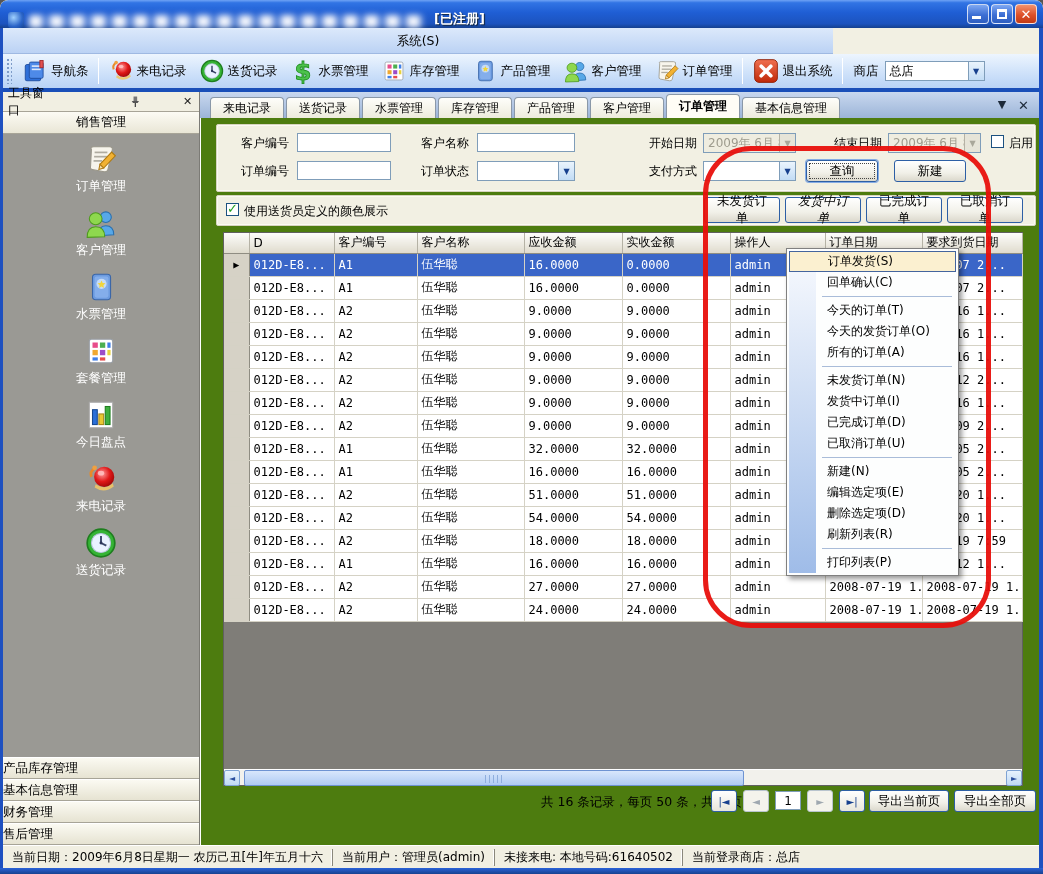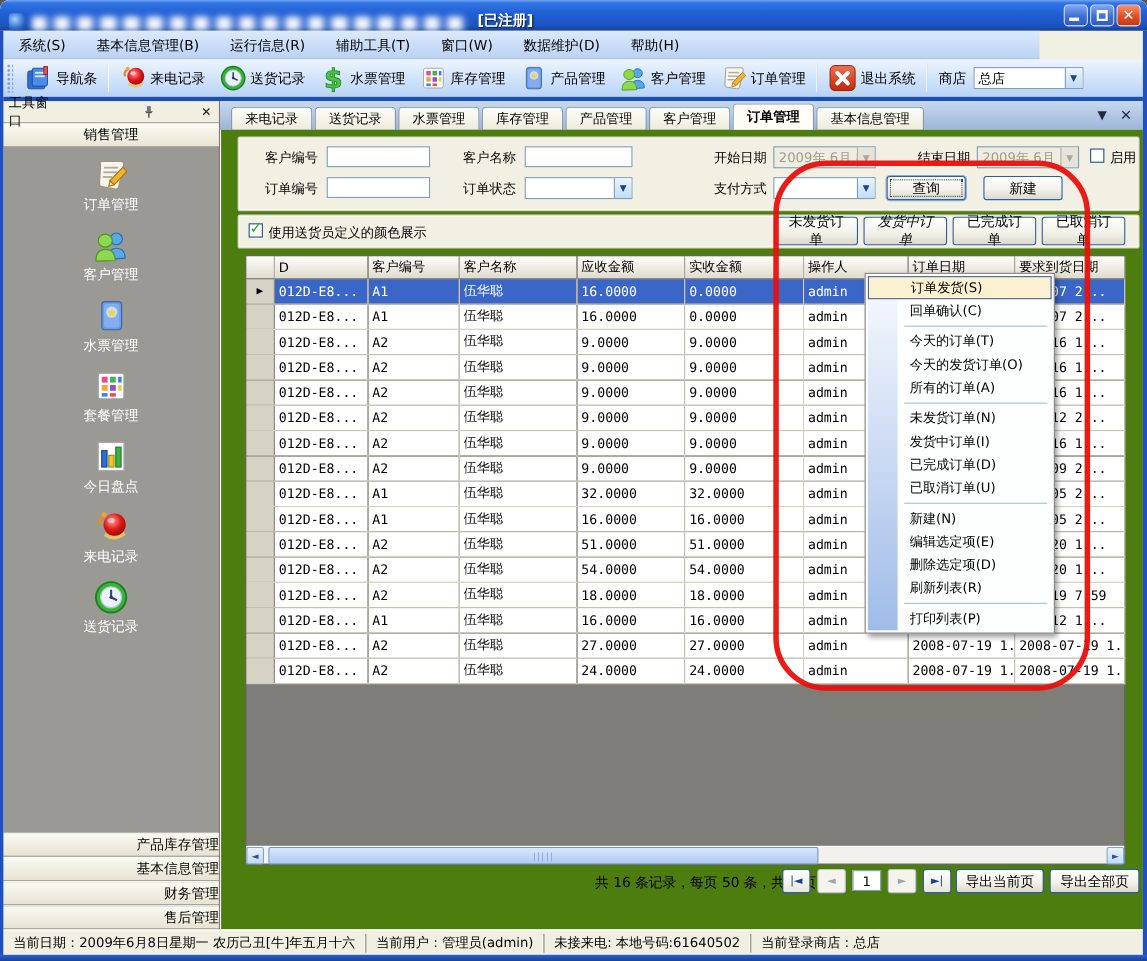--- a/index.html
+++ b/index.html
@@ -18,22 +18,22 @@
     background:repeating-linear-gradient(90deg,rgba(255,255,255,.95) 0 13px,rgba(170,195,240,.35) 13px 21px);}
   .title-reg{font-size:13px;font-weight:bold;text-shadow:1px 1px 1px #123;}
   .winbtns{position:absolute;right:6px;top:4px;display:flex;gap:2px;}
   .wbtn{width:22px;height:20px;border:1px solid rgba(255,255,255,.75);border-radius:4px;
     background:linear-gradient(180deg,#7FA8F2,#3D6FD4 55%,#2E5EC0);position:relative;cursor:pointer;}
   .wbtn.close{background:linear-gradient(180deg,#F2926E,#DE5029 55%,#C23A14);}
   .wbtn .mini{position:absolute;left:4px;bottom:4px;width:9px;height:3px;background:#fff;}
   .wbtn .maxi{position:absolute;left:5px;top:4px;width:10px;height:10px;border:2px solid #fff;border-top-width:3px;}
   .wbtn .xg{position:absolute;left:0;top:1px;width:100%;text-align:center;color:#fff;font-size:13px;font-weight:bold;line-height:18px;}
 
-  .menubar{position:absolute;left:3px;top:28px;width:942px;height:26px;
-    background:linear-gradient(180deg,#DCE9FB,#BBD2F4);display:flex;align-items:center;border-bottom:1px solid #9FB9E2;}
+  .menubar{position:absolute;left:3px;top:28px;width:830px;height:26px;
+    background:linear-gradient(180deg,#DCE9FB,#BBD2F4);display:flex;align-items:center;border-bottom:1px solid #9FB9E2;flex-direction:column;}
   .menubar .mi{padding:0 14px;font-size:12.5px;color:#000;line-height:25px;cursor:pointer;}
 
   .toolbar{position:absolute;left:3px;top:54px;width:1036px;height:38px;
     background:linear-gradient(180deg,#EDF5FE 0%,#CFE2FA 55%,#B9D3F6 100%);
     border-bottom:4px solid #1A4FB8;display:flex;align-items:center;}
   .grip{width:6px;height:26px;margin:0 4px 0 3px;
     background-image:radial-gradient(#7E9CC8 1px,transparent 1.4px);background-size:4px 4px;}
   .titem{display:flex;align-items:center;gap:3px;padding:0 6px;font-size:12.5px;cursor:pointer;height:30px;}
   .tsep{width:1px;height:26px;background:#93AFD8;border-right:1px solid #fff;margin:0 3px;}
   .ic{width:26px;height:26px;}
@@ -53,21 +53,21 @@
   .sb-head .sp{flex:1;}
   .sb-head .hico{width:15px;text-align:center;cursor:pointer;color:#222;font-size:11px;}
   .sb-sec{height:22px;background:linear-gradient(180deg,#FCFBF4,#E9E6D6);border-bottom:1px solid #A7A497;
     display:flex;align-items:center;justify-content:center;font-size:12.5px;}
   .sb-body{position:absolute;left:0;top:42px;width:100%;height:623px;overflow:hidden;display:flex;flex-direction:column;align-items:center;padding-top:8px;}
   .sb-item{display:flex;flex-direction:column;align-items:center;margin-bottom:11px;cursor:pointer;}
   .ic-lg{width:34px;height:34px;}
   .sb-item span{color:#fff;font-size:12.5px;margin-top:2px;}
   .sb-groups{position:absolute;left:0;bottom:0;width:100%;}
   .sb-group{height:22px;background:linear-gradient(180deg,#FBFAF2,#E6E3D2);border-top:1px solid #FFF;
-    border-bottom:1px solid #A7A497;display:flex;align-items:center;justify-content:flex-end;font-size:12.5px;cursor:pointer;}
+    border-bottom:1px solid #A7A497;display:flex;align-items:center;justify-content:flex-start;font-size:12.5px;cursor:pointer;}
 
   
   .main{position:absolute;left:200px;top:92px;width:839px;height:753px;}
   .tabstrip{position:absolute;left:0;top:0;width:100%;height:26px;
     background:linear-gradient(180deg,#C9D8EF,#9CB5D8);display:flex;align-items:flex-end;padding-left:10px;}
   .tab{height:21px;line-height:20px;padding:0 12px;font-size:12px;margin-right:2px;cursor:pointer;
     background:linear-gradient(180deg,#FEFEFA,#EDEBDC);border:1px solid #8A98A8;border-bottom:none;border-radius:4px 4px 0 0;}
   .tab.active{height:24px;line-height:23px;background:#FFFDF6;font-weight:bold;position:relative;z-index:2;}
   .tabicons{position:absolute;right:10px;top:6px;display:flex;gap:12px;color:#1d2a3a;font-size:11px;}
   .tabicons span{cursor:pointer;}

